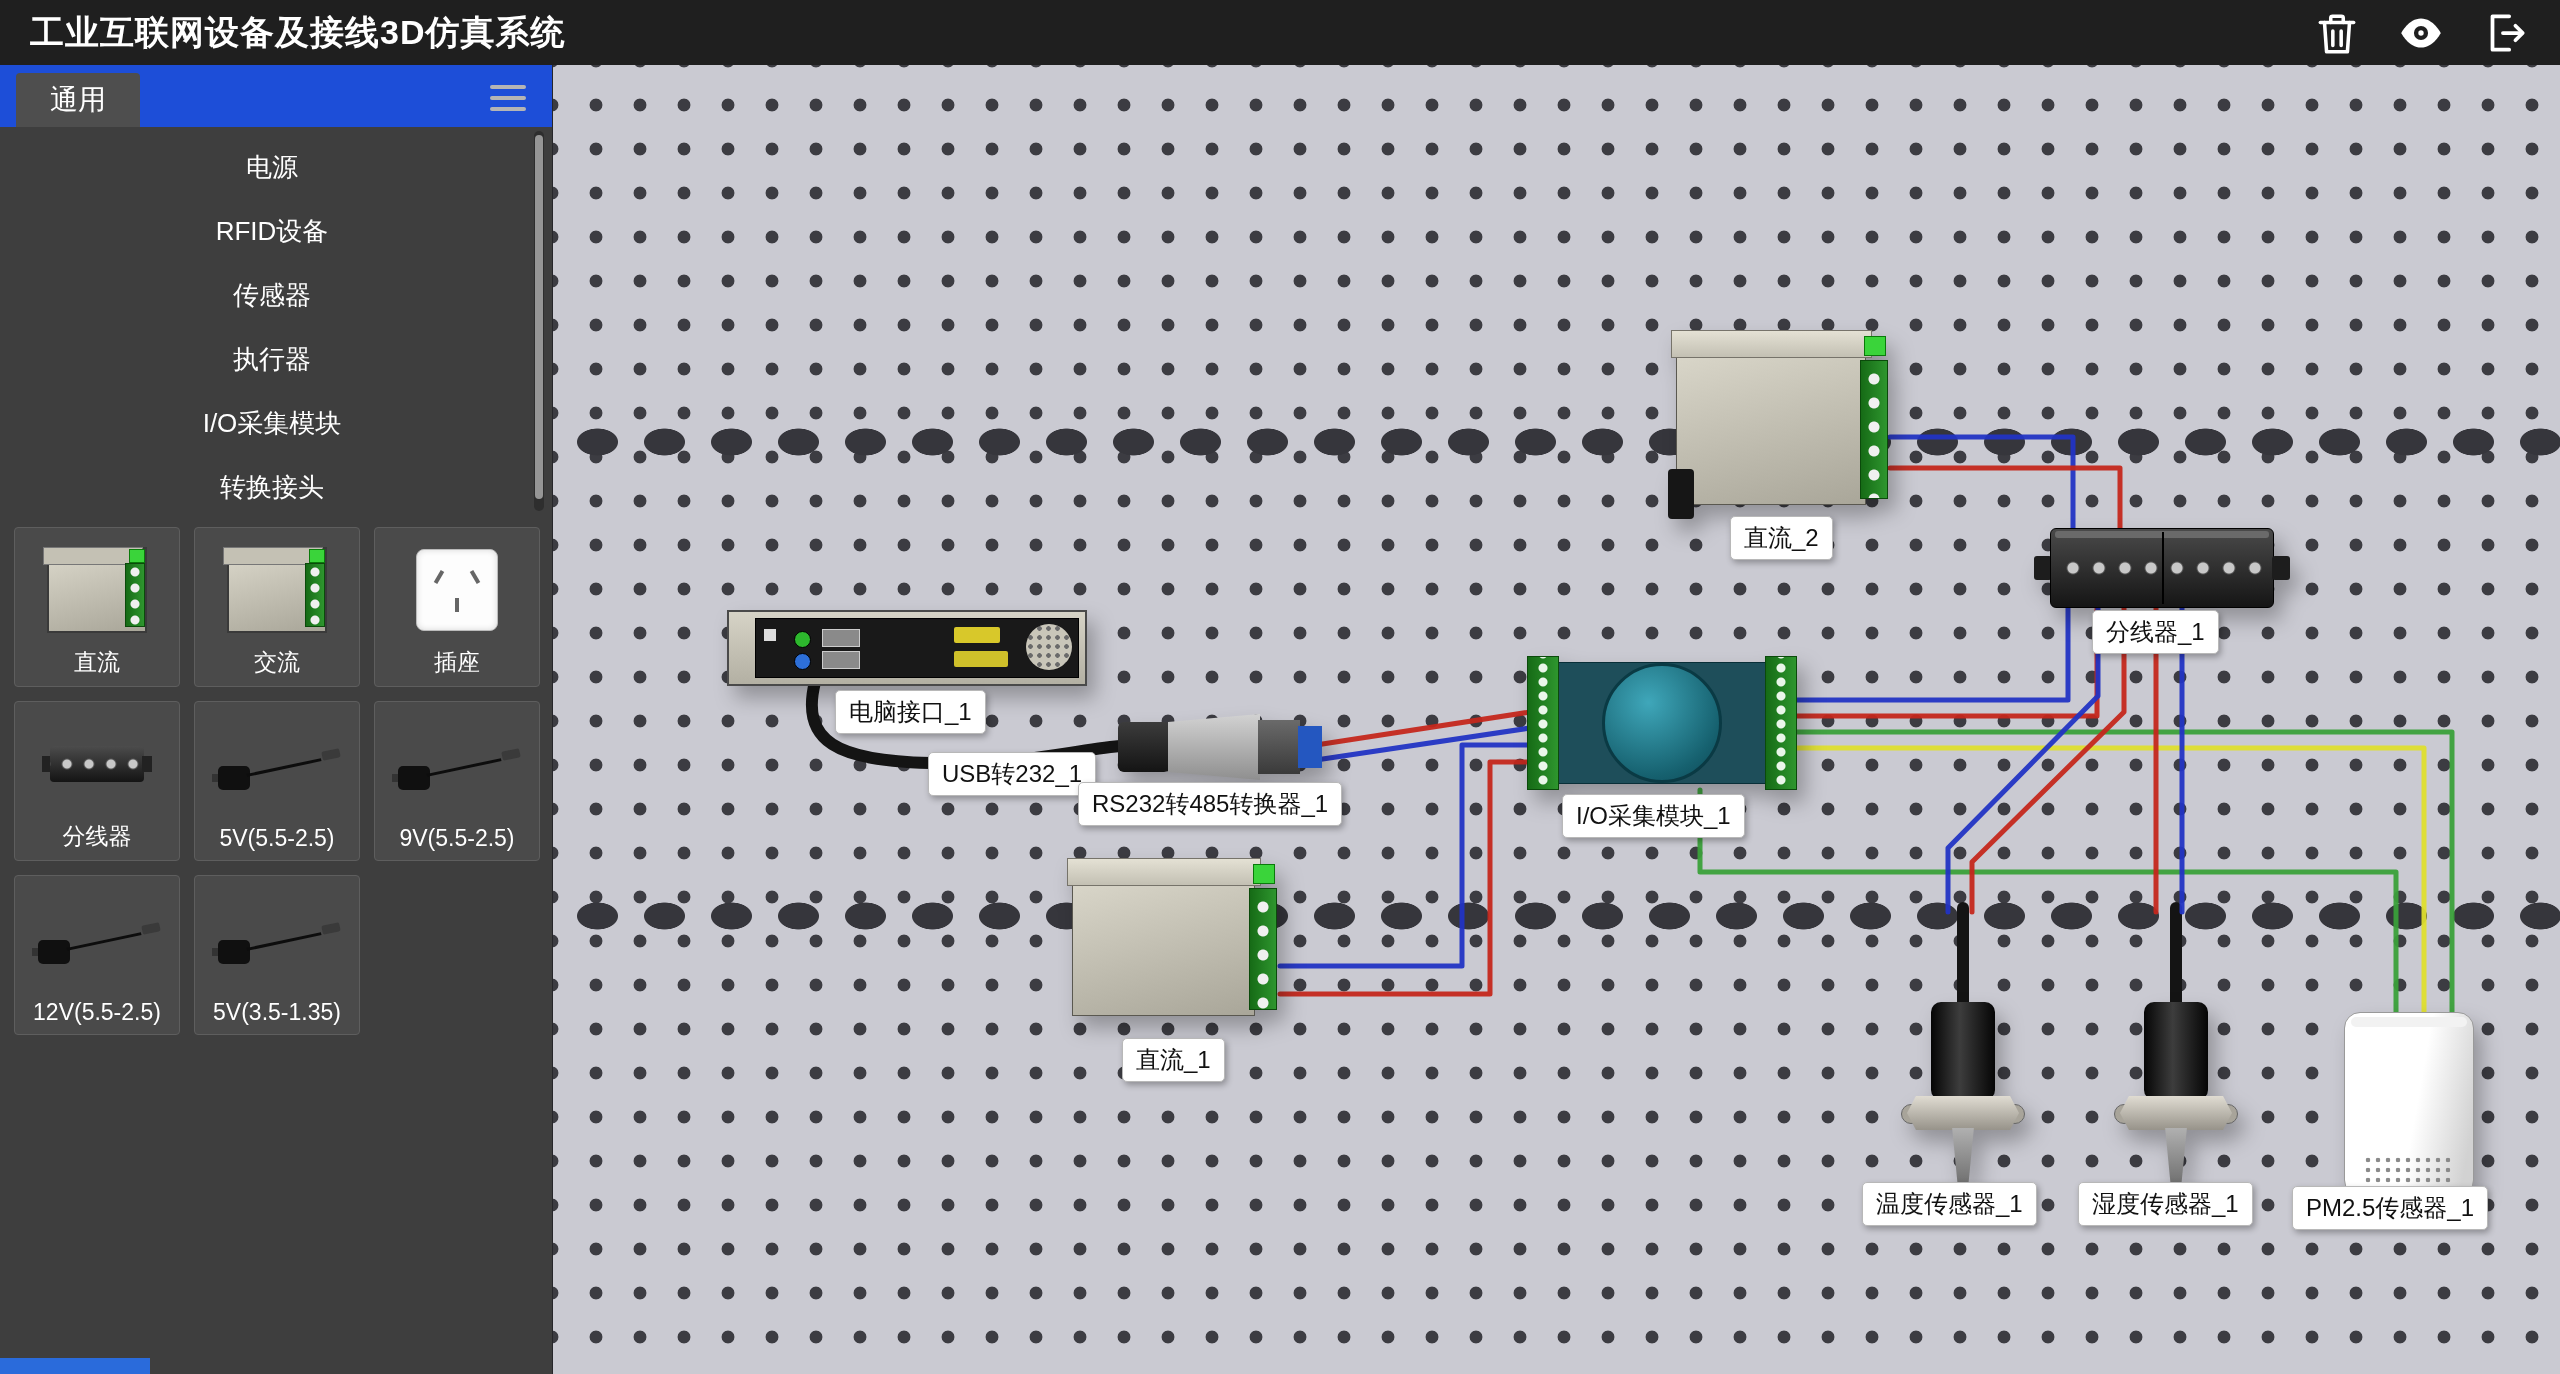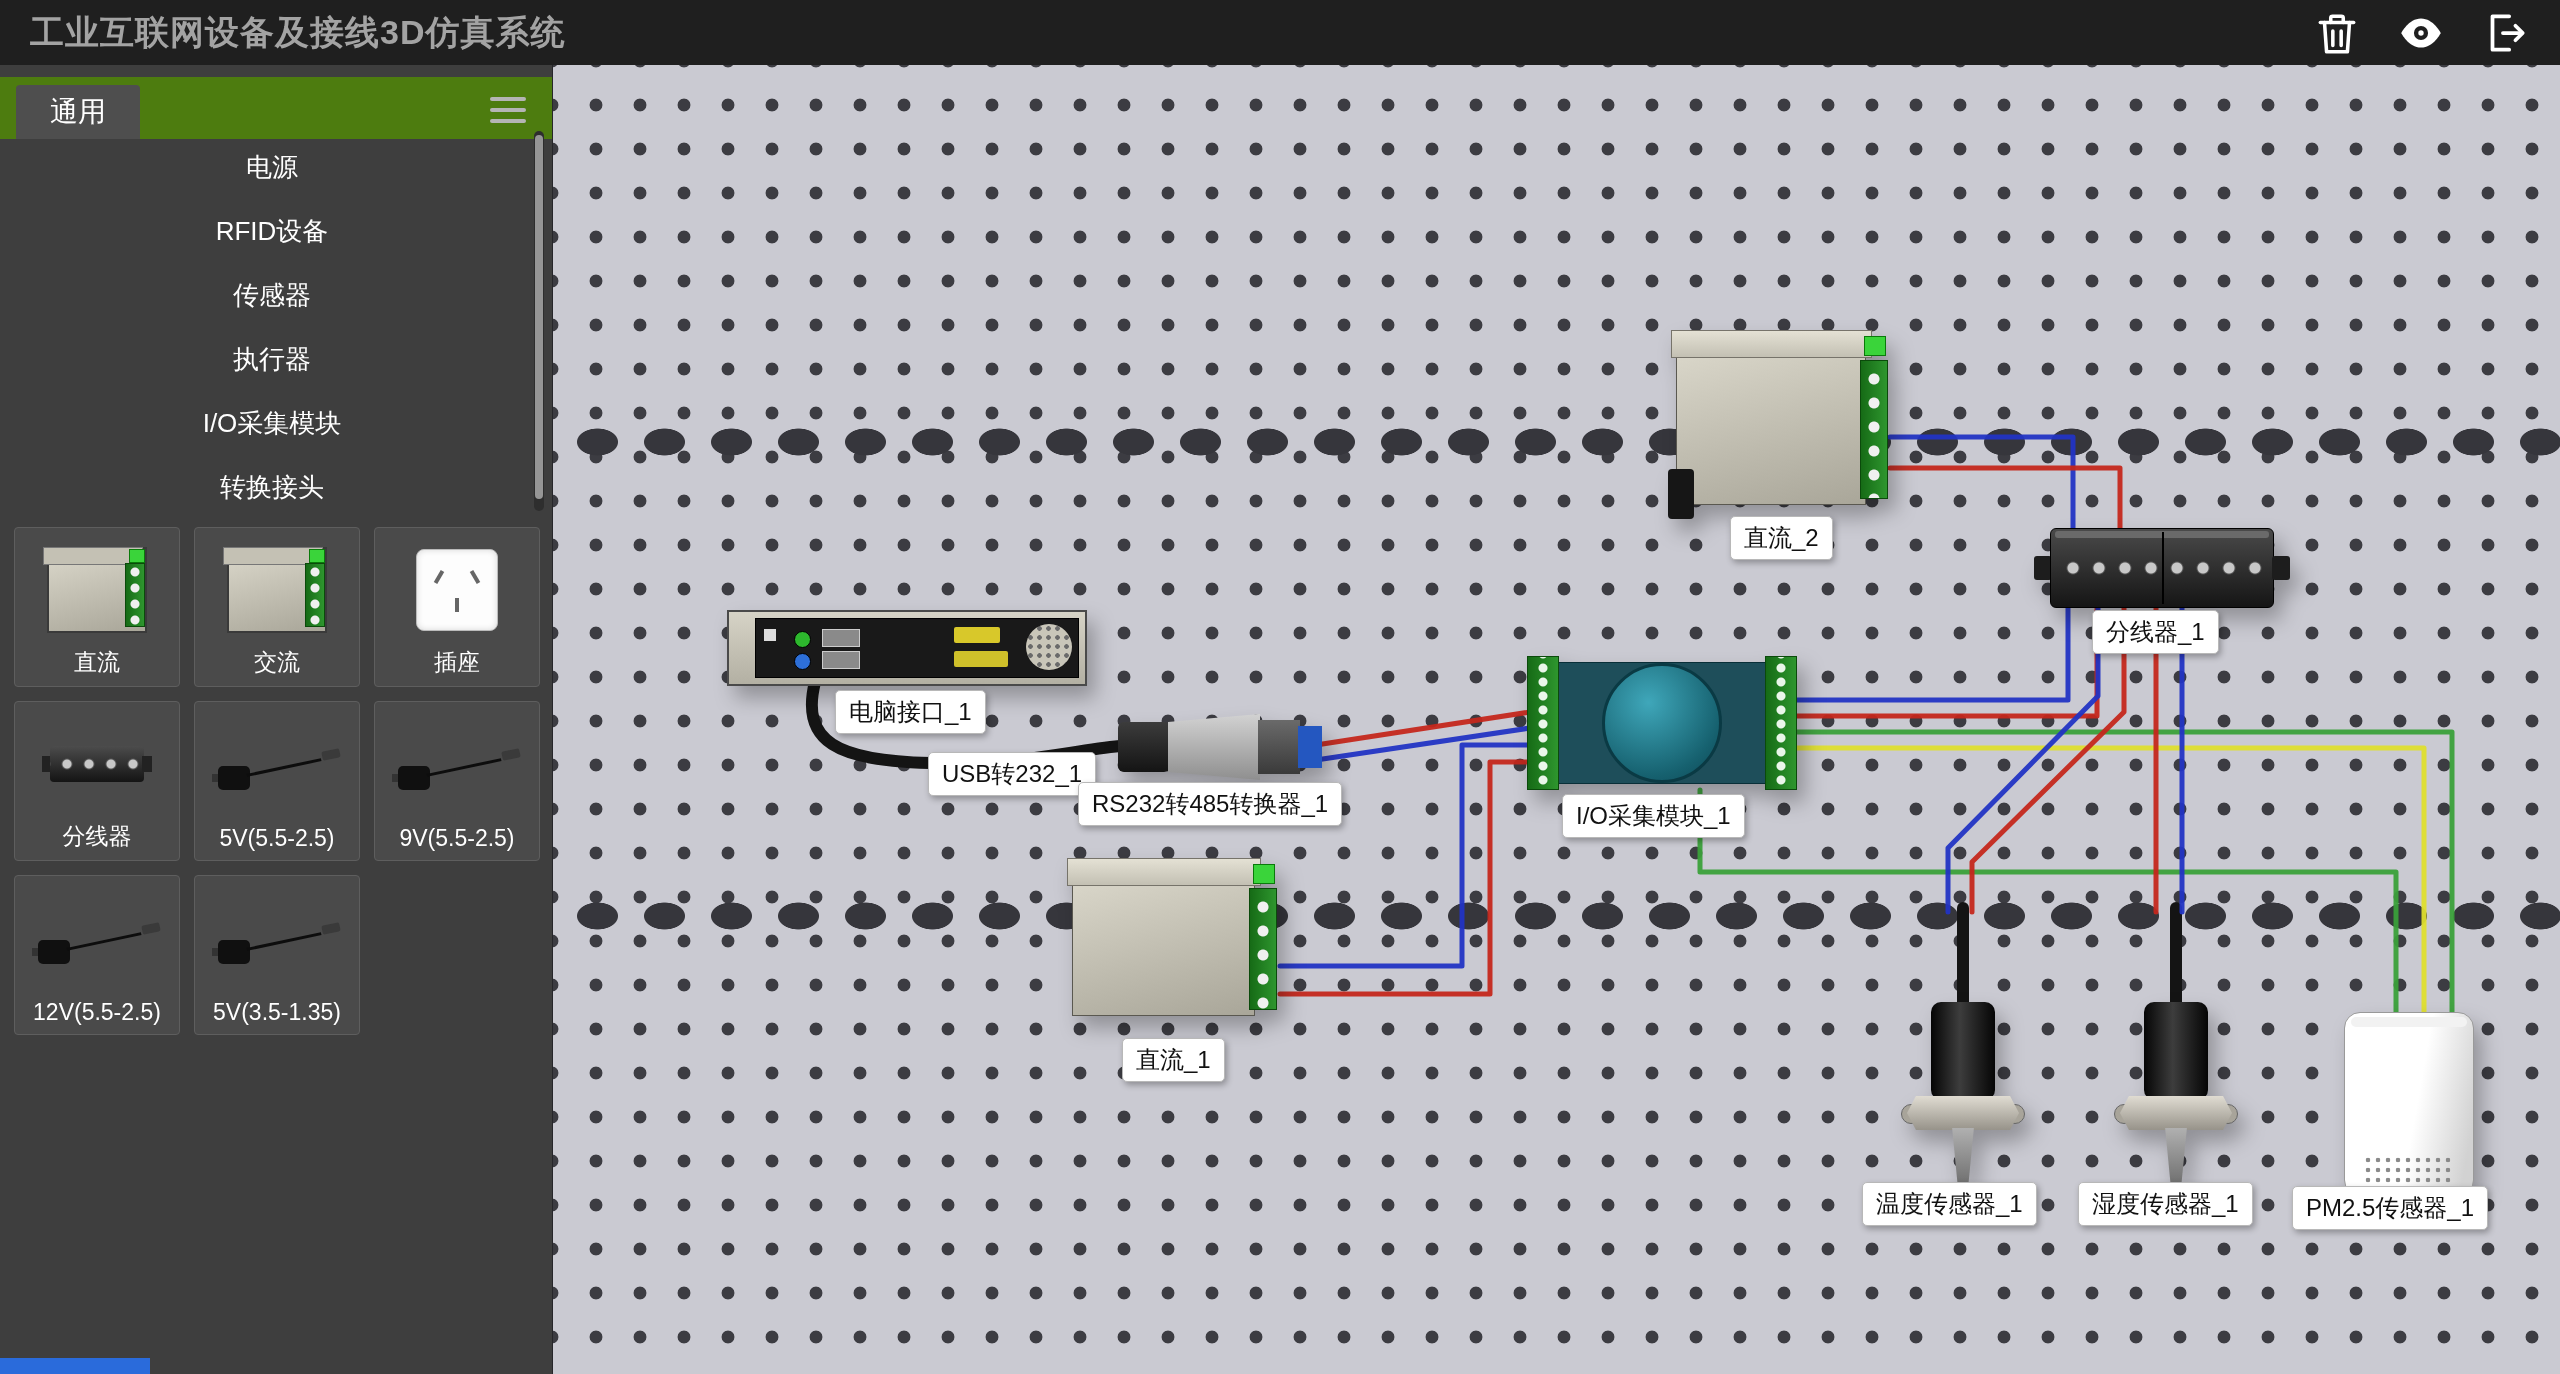--- a/index.html
+++ b/index.html
@@ -1,30 +1,30 @@
 <!DOCTYPE html>
 <html><head>
 <meta charset="utf-8">
 <style>
   html,body{margin:0;padding:0;width:2560px;height:1374px;overflow:hidden;
     background:#cacad2;font-family:"Liberation Sans","DejaVu Sans",sans-serif;}
 
   
   .topbar{position:absolute;left:0;top:0;width:2560px;height:65px;background:#1f1f1f;
     z-index:10;display:flex;align-items:center;justify-content:space-between;}
-  .app-title{color:#a3a3a3;font-size:34px;font-weight:700;margin-left:30px;letter-spacing:1px;}
+  .app-title{color:#ffffff;font-size:34px;font-weight:700;margin-left:30px;letter-spacing:1px;}
   .toolbar{display:flex;align-items:center;gap:18px;margin-right:22px;}
   .tool-btn{width:66px;height:56px;background:transparent;border:none;padding:0;cursor:pointer;
     display:flex;align-items:center;justify-content:center;}
   .tool-btn svg{width:50px;height:50px;}
 
   
   .sidebar{position:absolute;left:0;top:65px;width:552px;height:1309px;background:#3e3e3e;
     z-index:10;border-right:1px solid #26262a;}
-  .tab-row{position:absolute;left:0;top:12px;width:100%;height:62px;background:#4d7c0f;}
+  .tab-row{position:absolute;left:0;top:0;width:100%;height:62px;background:#1d4ed8;}
   .tab{position:absolute;left:16px;top:8px;width:124px;height:54px;background:#4e4e4e;
     color:#fff;font-size:28px;display:flex;align-items:center;justify-content:center;
     border-radius:4px 4px 0 0;cursor:pointer;}
   .hamburger{position:absolute;right:26px;top:20px;width:36px;height:26px;cursor:pointer;
     display:flex;flex-direction:column;justify-content:space-between;}
   .hamburger span{display:block;height:4px;background:#b5b5b5;border-radius:2px;}
 
   .cat-list{position:absolute;left:0;top:70px;width:520px;margin:0;padding:0;list-style:none;text-align:center;}
   .cat-list li{height:64px;line-height:64px;padding-left:24px;color:#fff;font-size:26px;cursor:pointer;}
 

